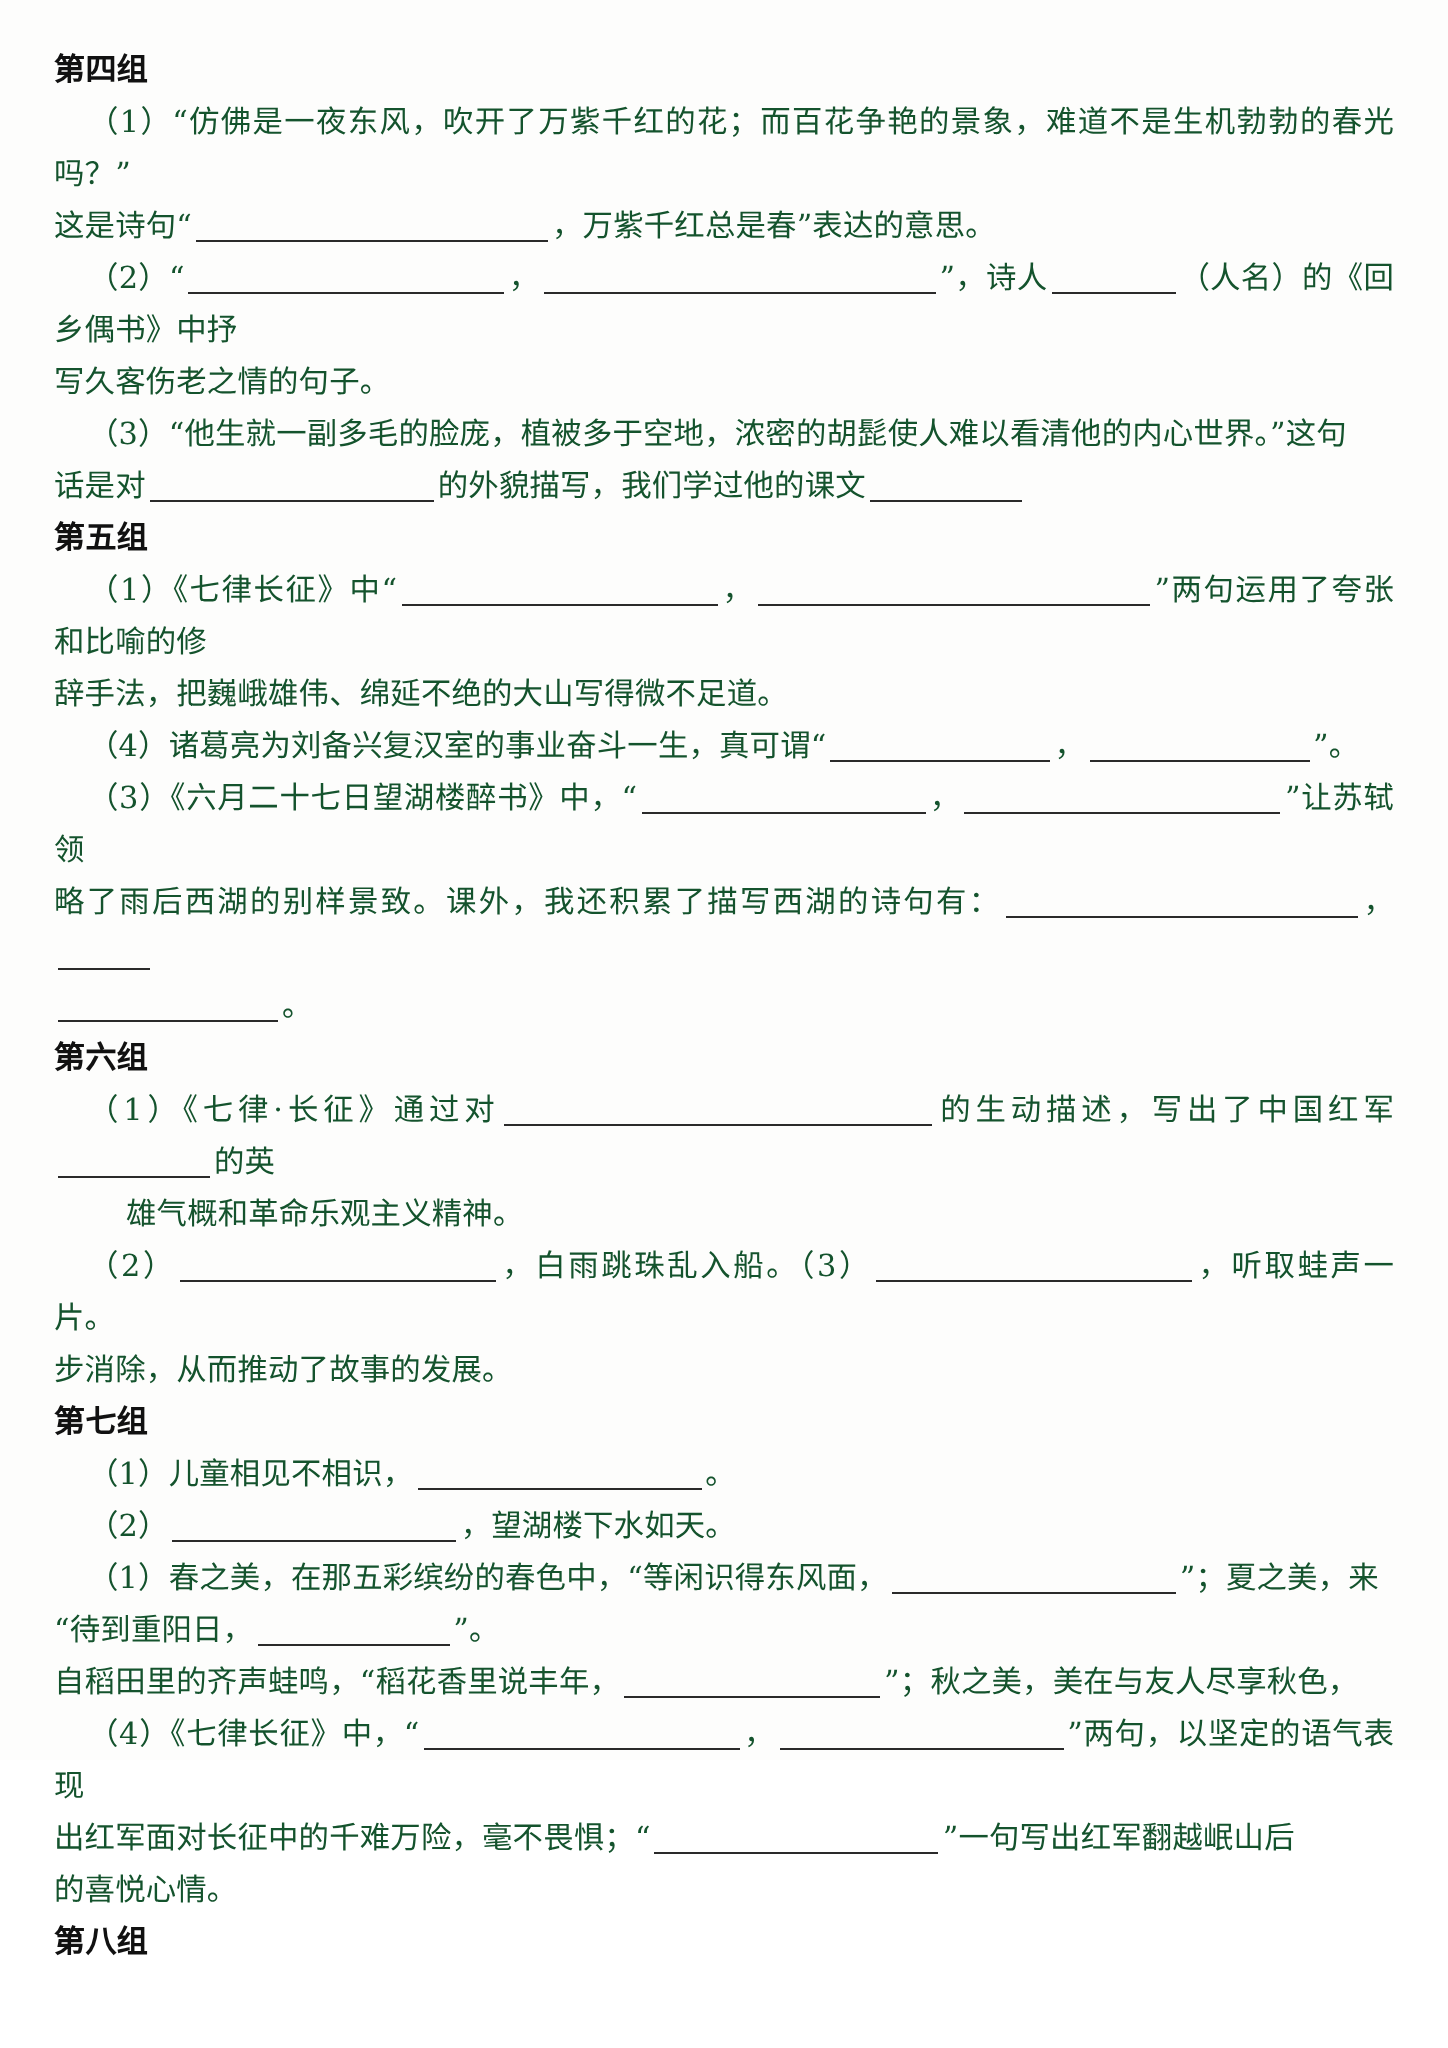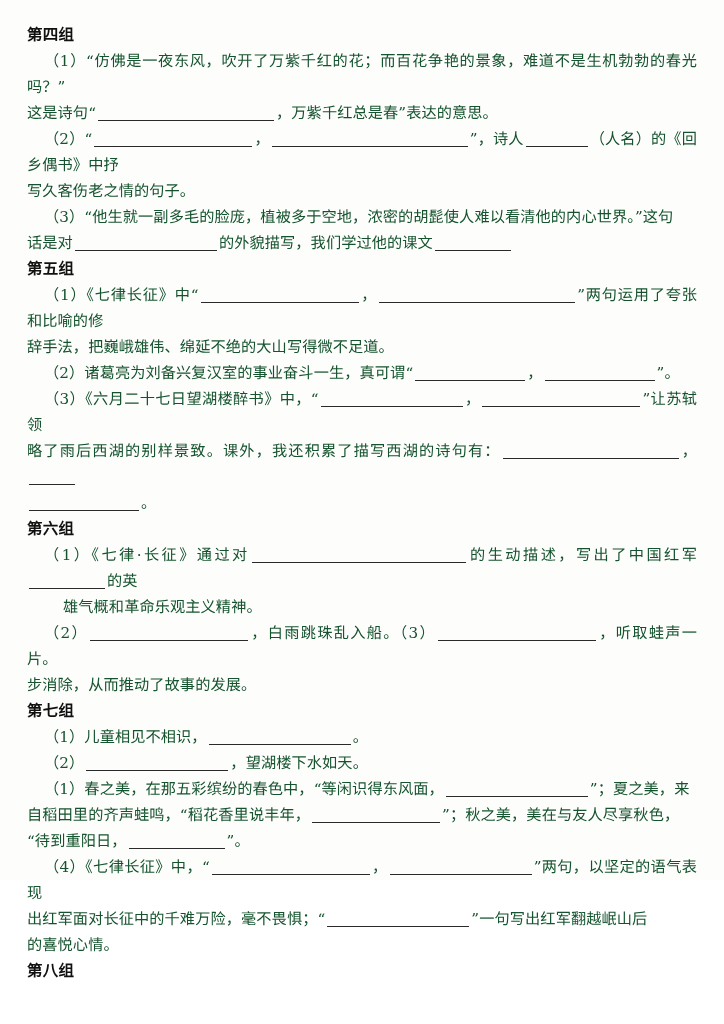--- a/index.html
+++ b/index.html
@@ -93,21 +93,21 @@
     <div class="qline"><span>写久客伤老之情的句子。</span></div>
 
     <div class="qline indent"><span>（3）“他生就一副多毛的脸庞，植被多于空地，浓密的胡髭使人难以看清他的内心世界。”这句</span></div>
     <div class="qline"><span>话是对</span><span class="blk b-lgg"></span><span>的外貌描写，我们学过他的课文</span><span class="blk b-smm"></span></div>
 
     <div class="group-title">第五组</div>
 
     <div class="qline indent"><span>（1）《七律长征》中“</span><span class="blk b-xl"></span><span>，</span><span class="blk b-hu"></span><span>”两句运用了夸张和比喻的修</span></div>
     <div class="qline"><span>辞手法，把巍峨雄伟、绵延不绝的大山写得微不足道。</span></div>
 
-    <div class="qline indent"><span>（2）诸葛亮为刘备兴复汉室的事业奋斗一生，真可谓“</span><span class="blk b-mdl"></span><span>，</span><span class="blk b-mdl"></span><span>”。</span></div>
+    <div class="qline indent"><span>（4）诸葛亮为刘备兴复汉室的事业奋斗一生，真可谓“</span><span class="blk b-mdl"></span><span>，</span><span class="blk b-mdl"></span><span>”。</span></div>
 
     <div class="qline indent"><span>（3）《六月二十七日望湖楼醉书》中，“</span><span class="blk b-lgg"></span><span>，</span><span class="blk b-xl"></span><span>”让苏轼领</span></div>
     <div class="qline"><span>略了雨后西湖的别样景致。课外，我还积累了描写西湖的诗句有：</span><span class="blk b-xxl"></span><span>，</span><span class="blk b-xs"></span></div>
     <div class="qline"><span class="blk b-mdl"></span><span>。</span></div>
 
     <div class="group-title">第六组</div>
 
     <div class="qline indent"><span>（1）《七律·长征》通过对</span><span class="blk b-hu2"></span><span>的生动描述，写出了中国红军</span><span class="blk b-smm"></span><span>的英</span></div>
     <div class="qline hang"><span>雄气概和革命乐观主义精神。</span></div>
 
@@ -115,22 +115,22 @@
 
     <div class="qline"><span>步消除，从而推动了故事的发展。</span></div>
 
     <div class="group-title">第七组</div>
 
     <div class="qline indent"><span>（1）儿童相见不相识，</span><span class="blk b-lgg"></span><span>。</span></div>
 
     <div class="qline indent"><span>（2）</span><span class="blk b-lgg"></span><span>，望湖楼下水如天。</span></div>
 
     <div class="qline indent"><span>（1）春之美，在那五彩缤纷的春色中，“等闲识得东风面，</span><span class="blk b-lgg"></span><span>”；夏之美，来</span></div>
+    <div class="qline"><span>“待到重阳日，</span><span class="blk b-md"></span><span>”。</span></div>
     <div class="qline"><span>自稻田里的齐声蛙鸣，“稻花香里说丰年，</span><span class="blk b-lg"></span><span>”；秋之美，美在与友人尽享秋色，</span></div>
-    <div class="qline"><span>“待到重阳日，</span><span class="blk b-md"></span><span>”。</span></div>
 
     <div class="qline indent"><span>（4）《七律长征》中，“</span><span class="blk b-xl"></span><span>，</span><span class="blk b-lgg"></span><span>”两句，以坚定的语气表现</span></div>
     <div class="qline"><span>出红军面对长征中的千难万险，毫不畏惧；“</span><span class="blk b-lgg"></span><span>”一句写出红军翻越岷山后</span></div>
     <div class="qline"><span>的喜悦心情。</span></div>
 
     <div class="group-title">第八组</div>
 
   </div>
 </div>
 

